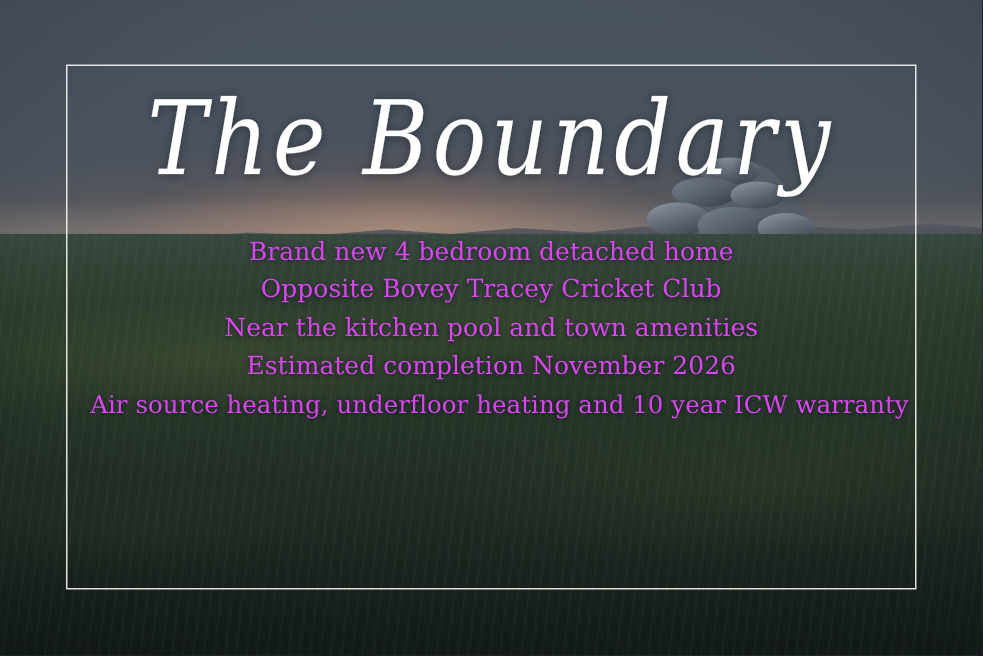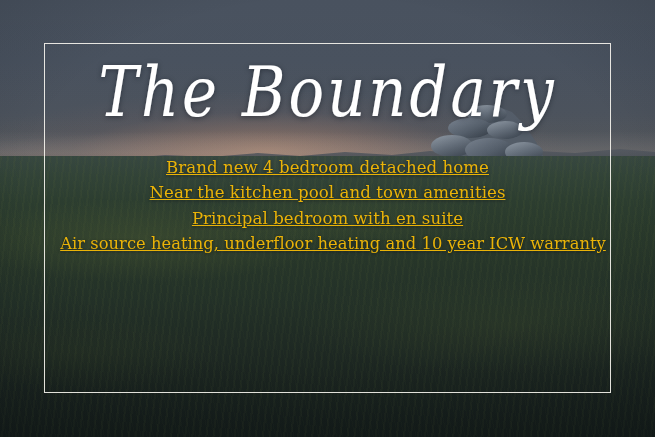--- a/index.html
+++ b/index.html
@@ -144,24 +144,23 @@
     transform:translateX(-50%);
     width:560px;
     text-align:center;
   }
   .bline{
     font-family:"DejaVu Serif", serif;
     font-weight:400;
     font-size:16.6px;
     line-height:25.4px;
     letter-spacing:0.05px;
-    color:#eab308;
+    color:#d946ef;
     text-shadow:0 1px 3px rgba(12,18,24,0.62);
     white-space:nowrap;
-    text-decoration:underline;
   }
   .bline.long{font-size:16.3px;margin-left:11px;}
 </style>
 </head>
 <body>
 
 <div id="stage">
 
   <div class="layer" id="sky"></div>
   <div class="layer" id="sunglow"></div>
@@ -276,18 +275,19 @@
   <div id="grasstex"></div>
   <div class="layer" id="vignette"></div>
   <div class="layer" id="dusk"></div>
 
   <div id="frame"></div>
 
   <div id="title">The Boundary</div>
 
   <div id="bullets">
     <div class="bline">Brand new 4 bedroom detached home</div>
+    <div class="bline">Opposite Bovey Tracey Cricket Club</div>
     <div class="bline">Near the kitchen pool and town amenities</div>
-    <div class="bline">Principal bedroom with en suite</div>
+    <div class="bline">Estimated completion November 2026</div>
     <div class="bline long">Air source heating, underfloor heating and 10 year ICW warranty</div>
   </div>
 
 </div>
 
 </body></html>

